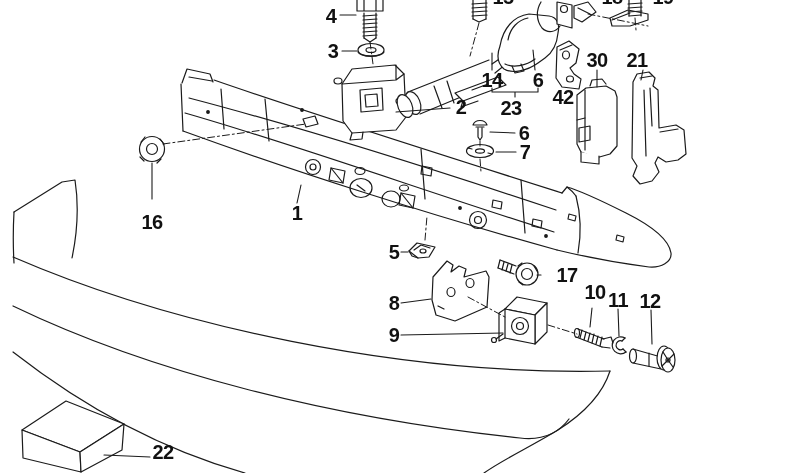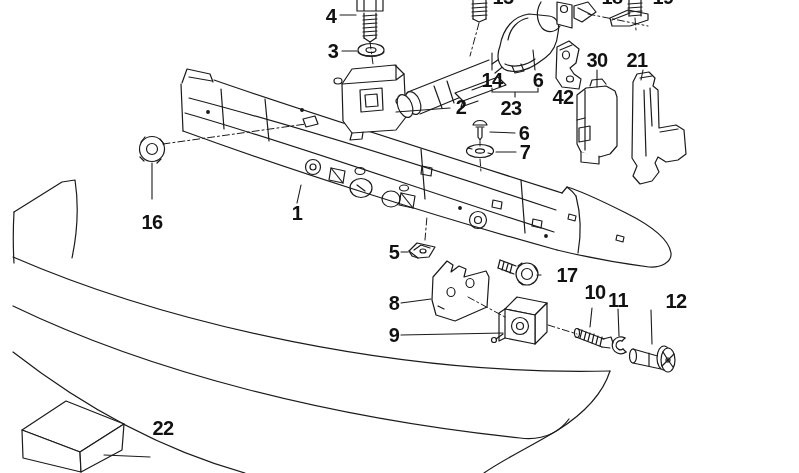--- a/index.html
+++ b/index.html
@@ -277,27 +277,27 @@
       <div class="callout" style="left: 461px; top: 107px;">2</div>
       <div class="callout" style="left: 333px; top: 51px;">3</div>
       <div class="callout" style="left: 331px; top: 16px;">4</div>
       <div class="callout" style="left: 394px; top: 252px;">5</div>
       <div class="callout" style="left: 524px; top: 133px;">6</div>
       <div class="callout" style="left: 525px; top: 152px;">7</div>
       <div class="callout" style="left: 394px; top: 303px;">8</div>
       <div class="callout" style="left: 394px; top: 335px;">9</div>
       <div class="callout" style="left: 595px; top: 292px;">10</div>
       <div class="callout" style="left: 618px; top: 300px; text-align: right;">11</div>
-      <div class="callout" style="left: 650px; top: 301px; margin-left: 26px;">12</div>
+      <div class="callout" style="left: 650px; top: 301px;">12</div>
       <div class="callout" style="left: 538px; top: 80px;">6</div>
       <div class="callout" style="left: 492px; top: 80px;">14</div>
       <div class="callout cut" style="left: 503px; top: -3px;">15</div>
       <div class="callout" style="left: 152px; top: 222px;">16</div>
       <div class="callout" style="left: 551px; top: 275px; margin-left: 16px;">17</div>
       <div class="callout cut" style="left: 612px; top: -3px;">18</div>
       <div class="callout cut" style="left: 663px; top: -3px;">19</div>
       <div class="callout" style="left: 597px; top: 60px;">30</div>
       <div class="callout" style="left: 637px; top: 60px;">21</div>
-      <div class="callout" style="left: 163px; top: 428px;">22</div>
+      <div class="callout" style="left: 163px; top: 452px;">22</div>
       <div class="callout" style="left: 511px; top: 108px;">23</div>
       <div class="callout" style="left: 563px; top: 97px;">42</div>
     </div>
 </div>
 
 </body></html>

